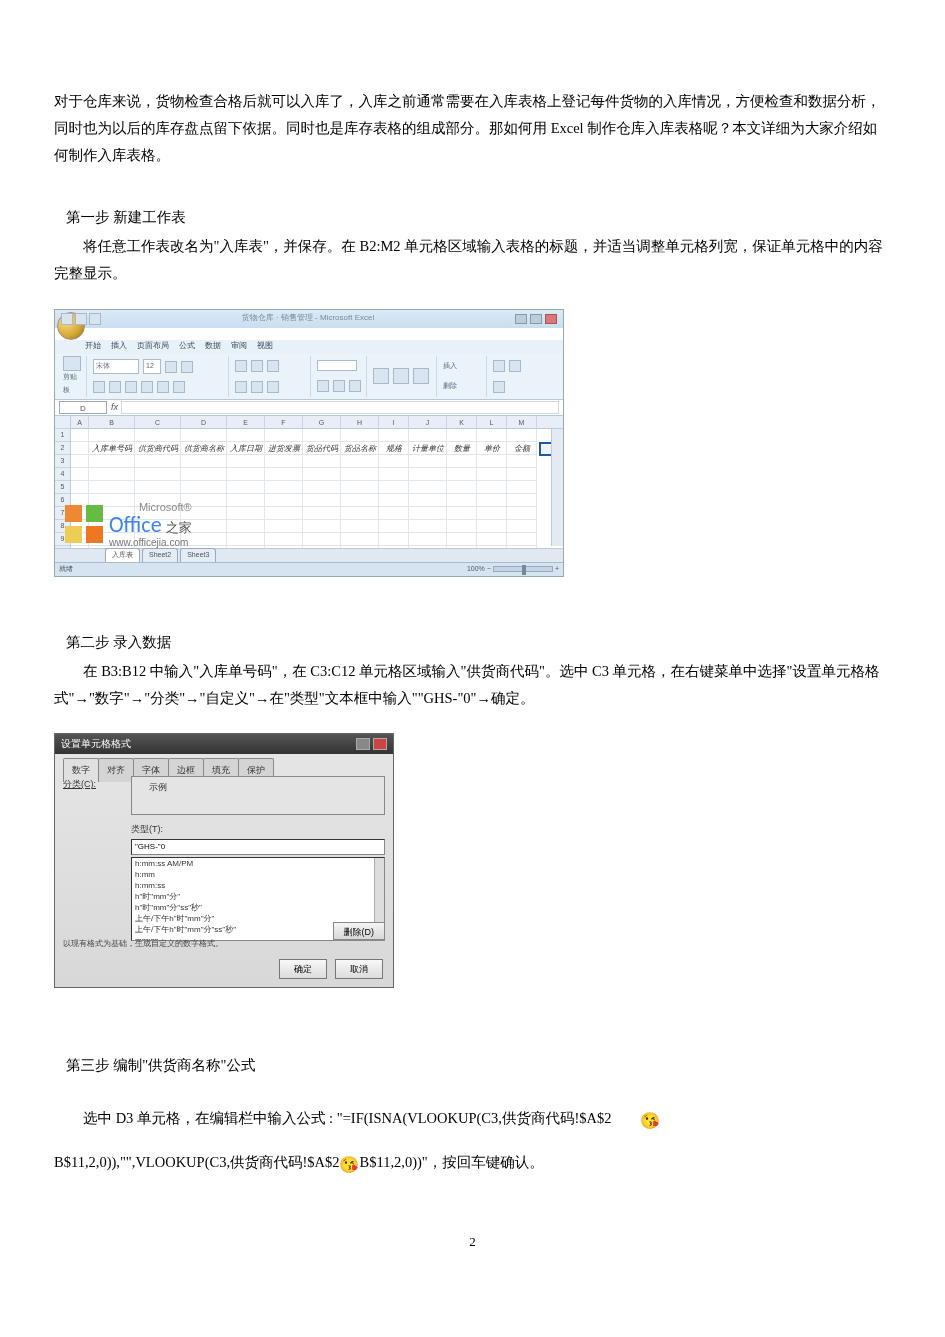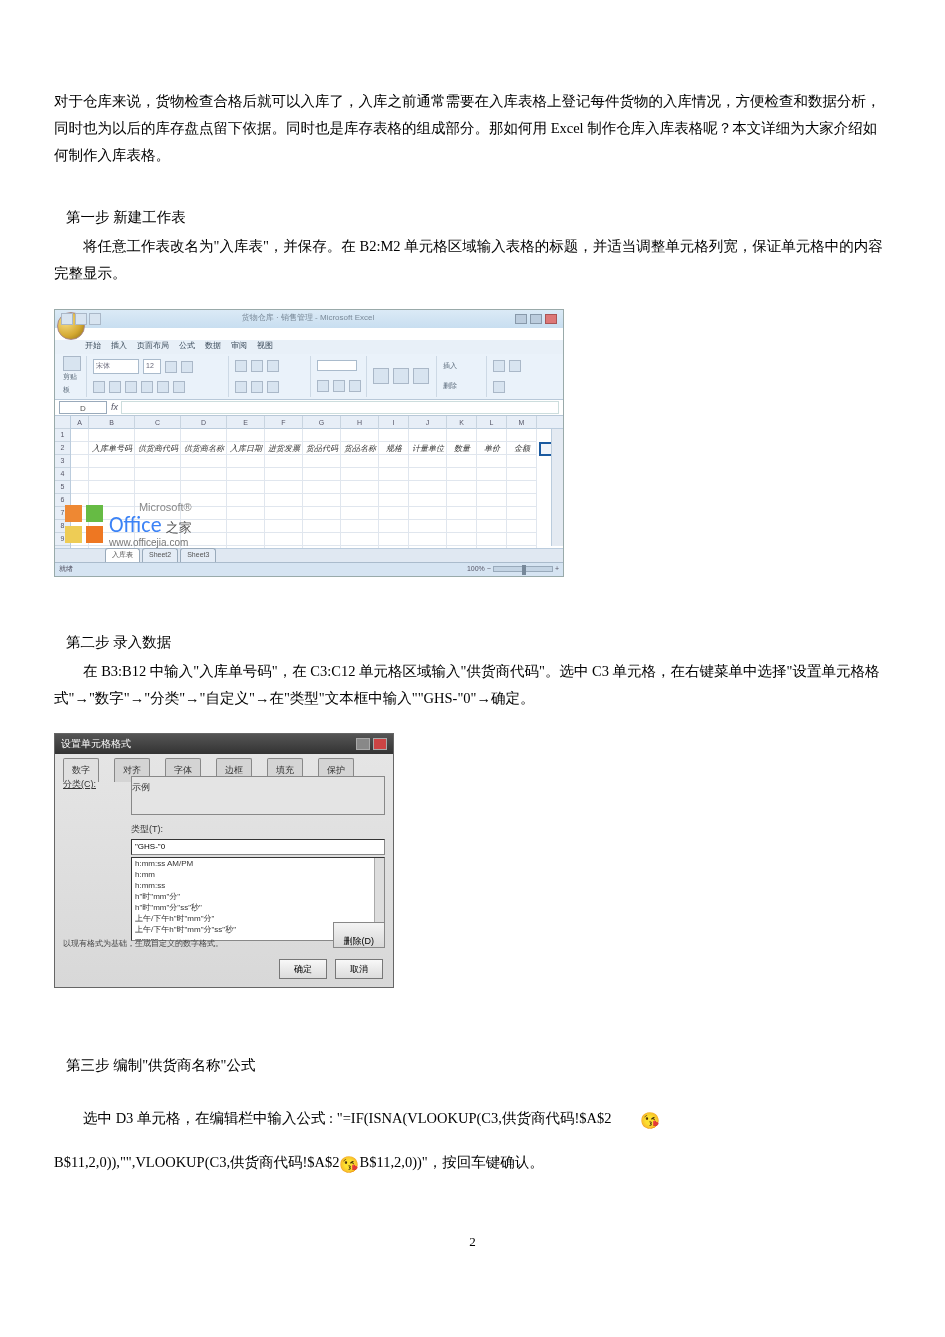--- a/index.html
+++ b/index.html
@@ -68,36 +68,36 @@
     
     .shot2 {
       width: 340px; height: 255px; background: linear-gradient(#e6e6e6,#d8d8d8);
       border: 1px solid #666; font-family:"SimSun", Arial; font-size:9px; color:#333;
       position:relative;
     }
     .s2-title { height:20px; background:linear-gradient(#555,#333); color:#fff; display:flex; align-items:center; padding:7px 6px; font-size:10px;}
     .s2-title-btns { margin-left:auto; display:flex; gap:3px;}
     .s2-tb { width:14px; height:12px; background:#888; border:1px solid #aaa;}
     .s2-tb.close { background:#c44;}
-    .s2-tabs { display:flex; padding:4px 8px 0; gap:16px; border-bottom: none; font-size:9px;}
+    .s2-tabs { display:flex; padding:4px 8px 0; gap:0; border-bottom: none; font-size:9px;}
     .s2-tab { padding:3px 8px; border:1px solid #888; border-bottom:none; background:#d4d4d4; color:#333; margin-right:-1px; border-radius:2px 2px 0 0;}
     .s2-tab.active { background:#e0e0e0;}
     .s2-body { position:absolute; left:8px; right:8px; top:42px; bottom:36px; background:transparent;text-decoration:underline;}
     .s2-cat-label { font-size:9px; margin-bottom:2px;}
     .s2-cat { position:absolute; left:0; top:12px; width:58px; bottom:20px; background:#fff; border:1px inset #888; overflow:hidden;}
     .s2-cat-item { font-size:8px; padding:1px 3px; white-space:nowrap;}
     .s2-cat-sb { position:absolute; right:0; top:0; bottom:0; width:10px; background:#ddd; border-left:1px solid #aaa;}
     .s2-right { position:absolute; left:68px; right:0; top:0;}
-    .s2-sample { border:1px solid #888; background:#e4e4e4; padding:2px 0 18px; font-size:9px; position:relative;}
+    .s2-sample { border:1px solid #888; background:#e4e4e4; padding:2px 17px 18px; font-size:9px; position:relative;}
     .s2-type-lbl { margin-top:6px; font-size:9px;}
     .s2-type-in { width:100%; height:16px; background:#fff; border:1px inset #888; font-size:8px; padding:1px 3px; margin-top:1px;}
     .s2-type-list { width:100%; height:84px; background:#fff; border:1px inset #888; margin-top:2px; overflow:hidden; position:relative; font-size:8px;}
     .s2-tl-item { padding:0 3px; line-height:11px; white-space:nowrap; overflow:hidden;}
     .s2-tl-sb { position:absolute; right:0; top:0; bottom:0; width:10px; background:#ddd; border-left:1px solid #aaa;}
-    .s2-del { position:absolute; right:0; top: calc(12px + 84px + 46px); height:18px; padding:12px 10px; background:linear-gradient(#f4f4f4,#d8d8d8); border:1px solid #888; font-size:9px;}
+    .s2-del { position:absolute; right:0; top: calc(12px + 84px + 46px); height:18px; padding:3px 10px; background:linear-gradient(#f4f4f4,#d8d8d8); border:1px solid #888; font-size:9px;}
     .s2-note { position:absolute; left:0; bottom:0; font-size:8px; color:#444;}
     .s2-footer { position:absolute; right:10px; bottom:8px; display:flex; gap:8px;}
     .s2-btn { width:48px; height:20px; background:linear-gradient(#f8f8f8,#dcdcdc); border:1px solid #777; font-size:9px;}
 
     .emoji { display:inline-block; vertical-align:-3px; font-size:16px; }
     .pagenum { text-align:center; margin-top:46px; font-size:13px; }
   </style>
 </head>
 <body>
 

